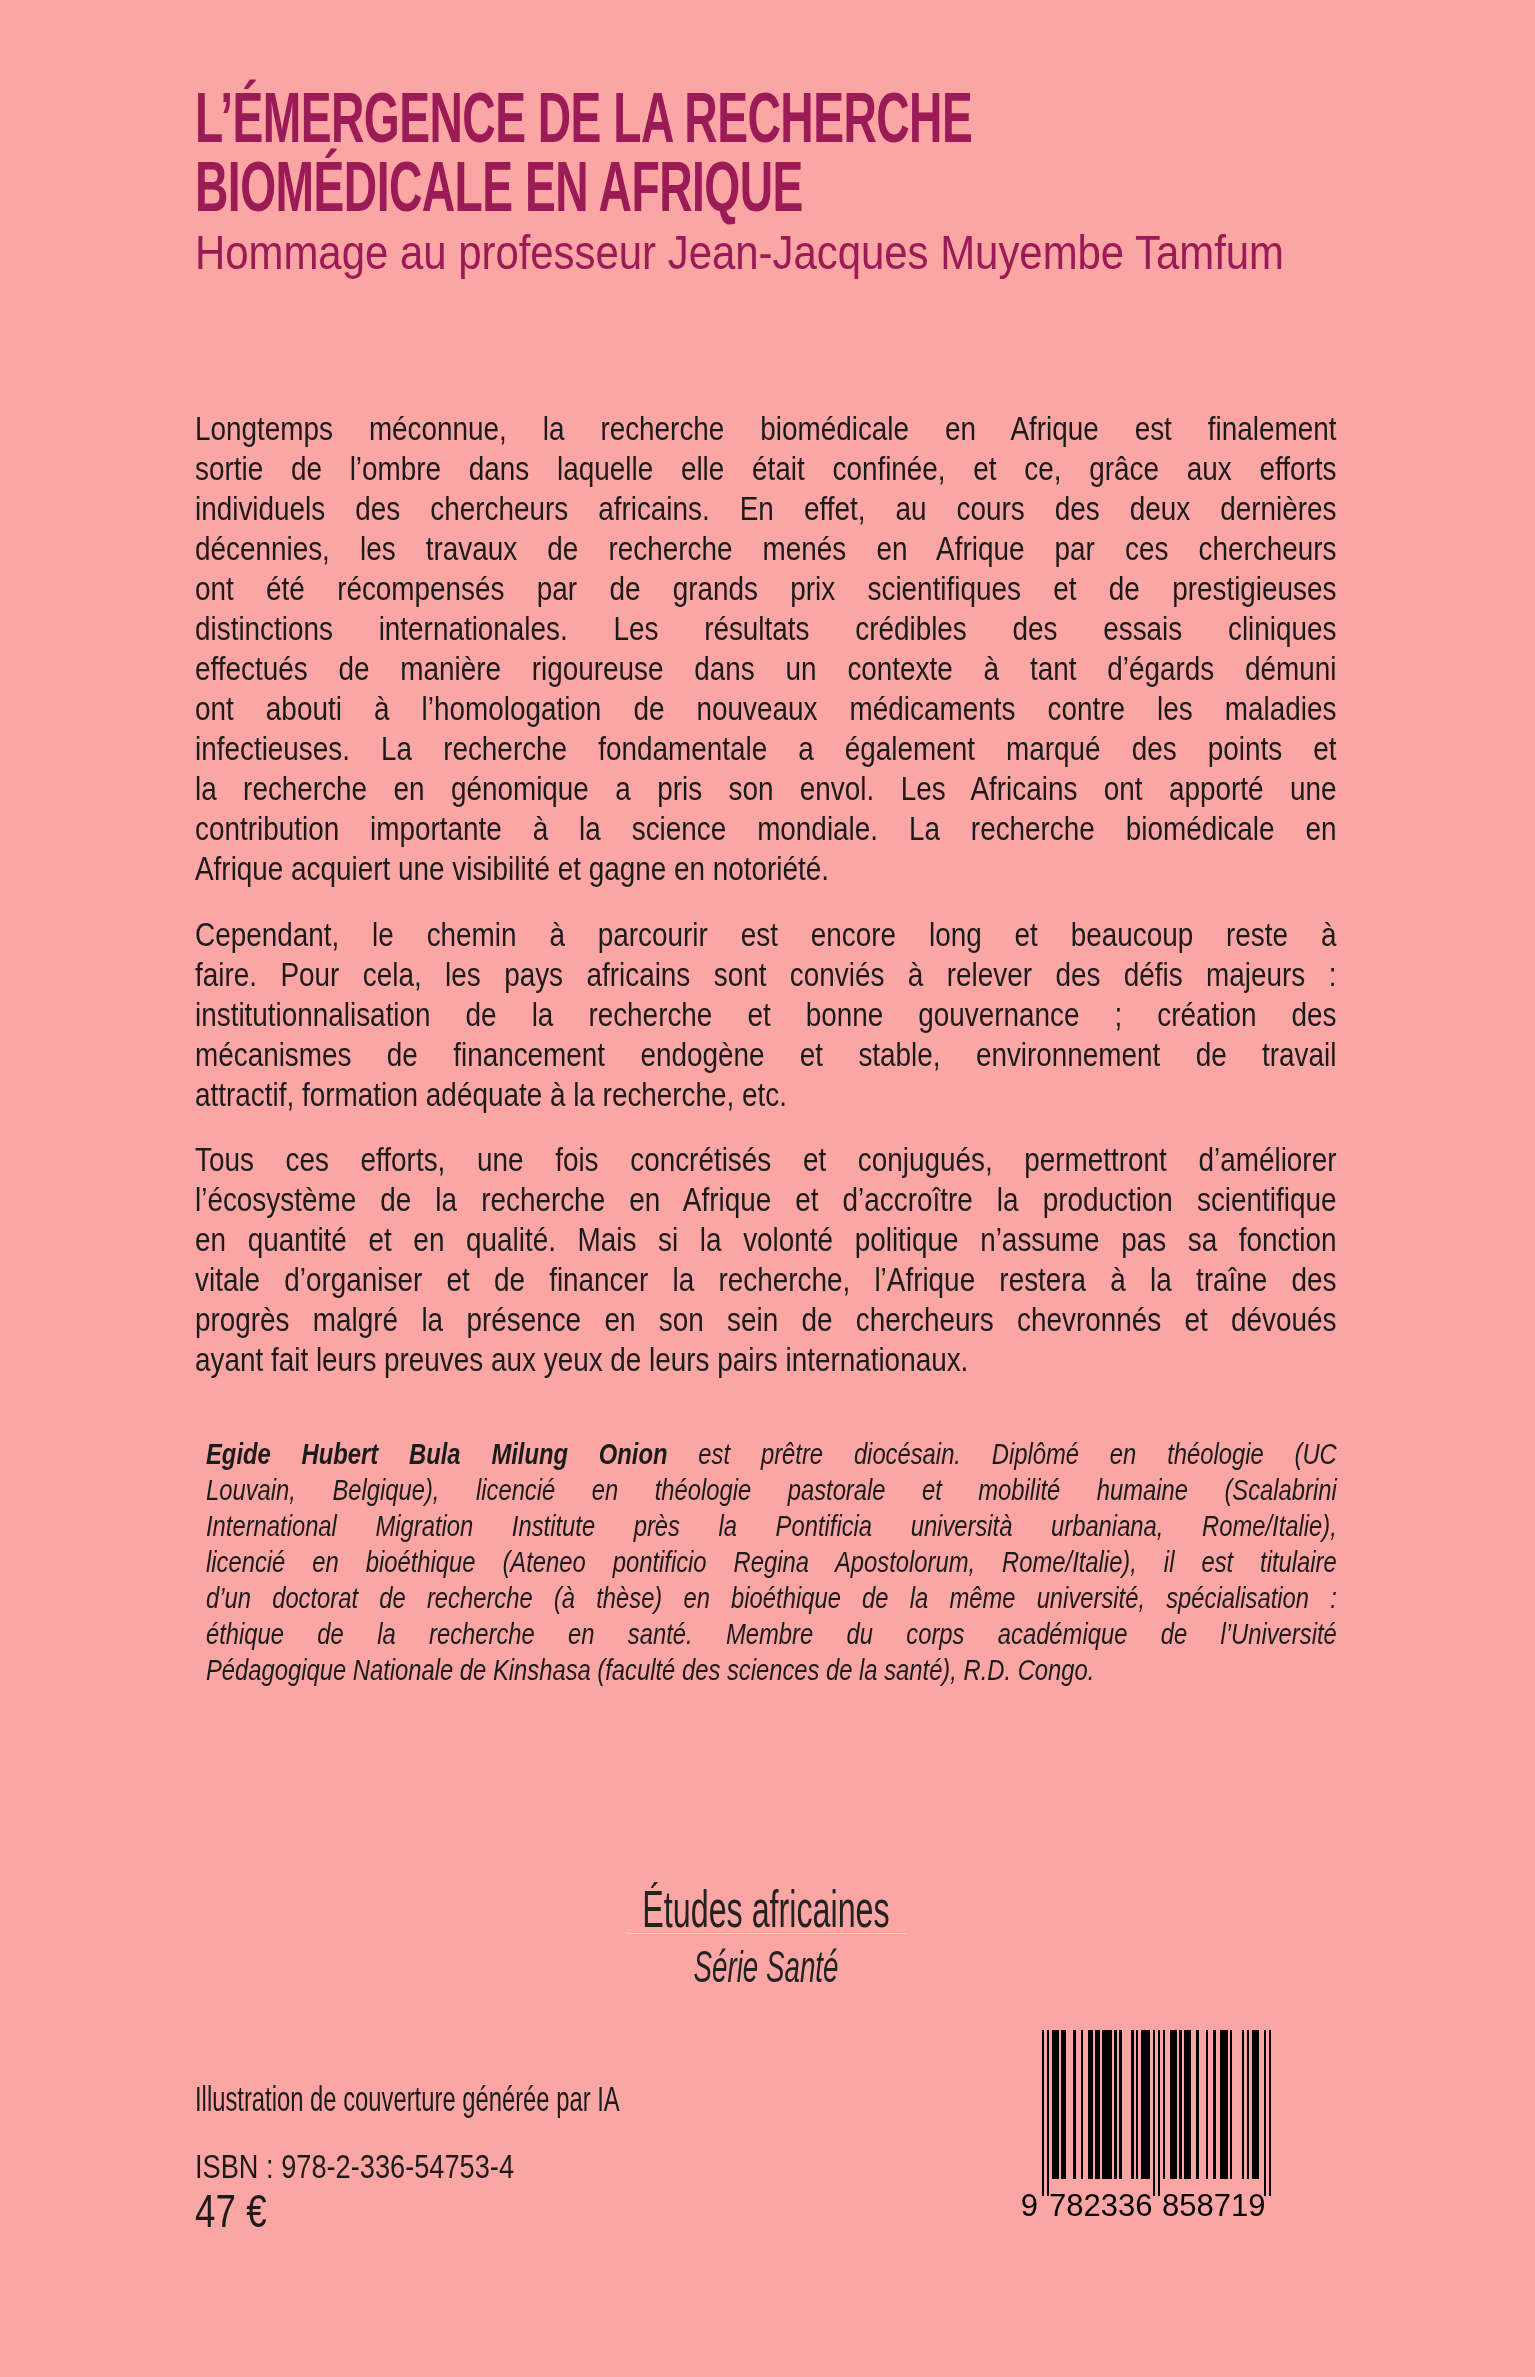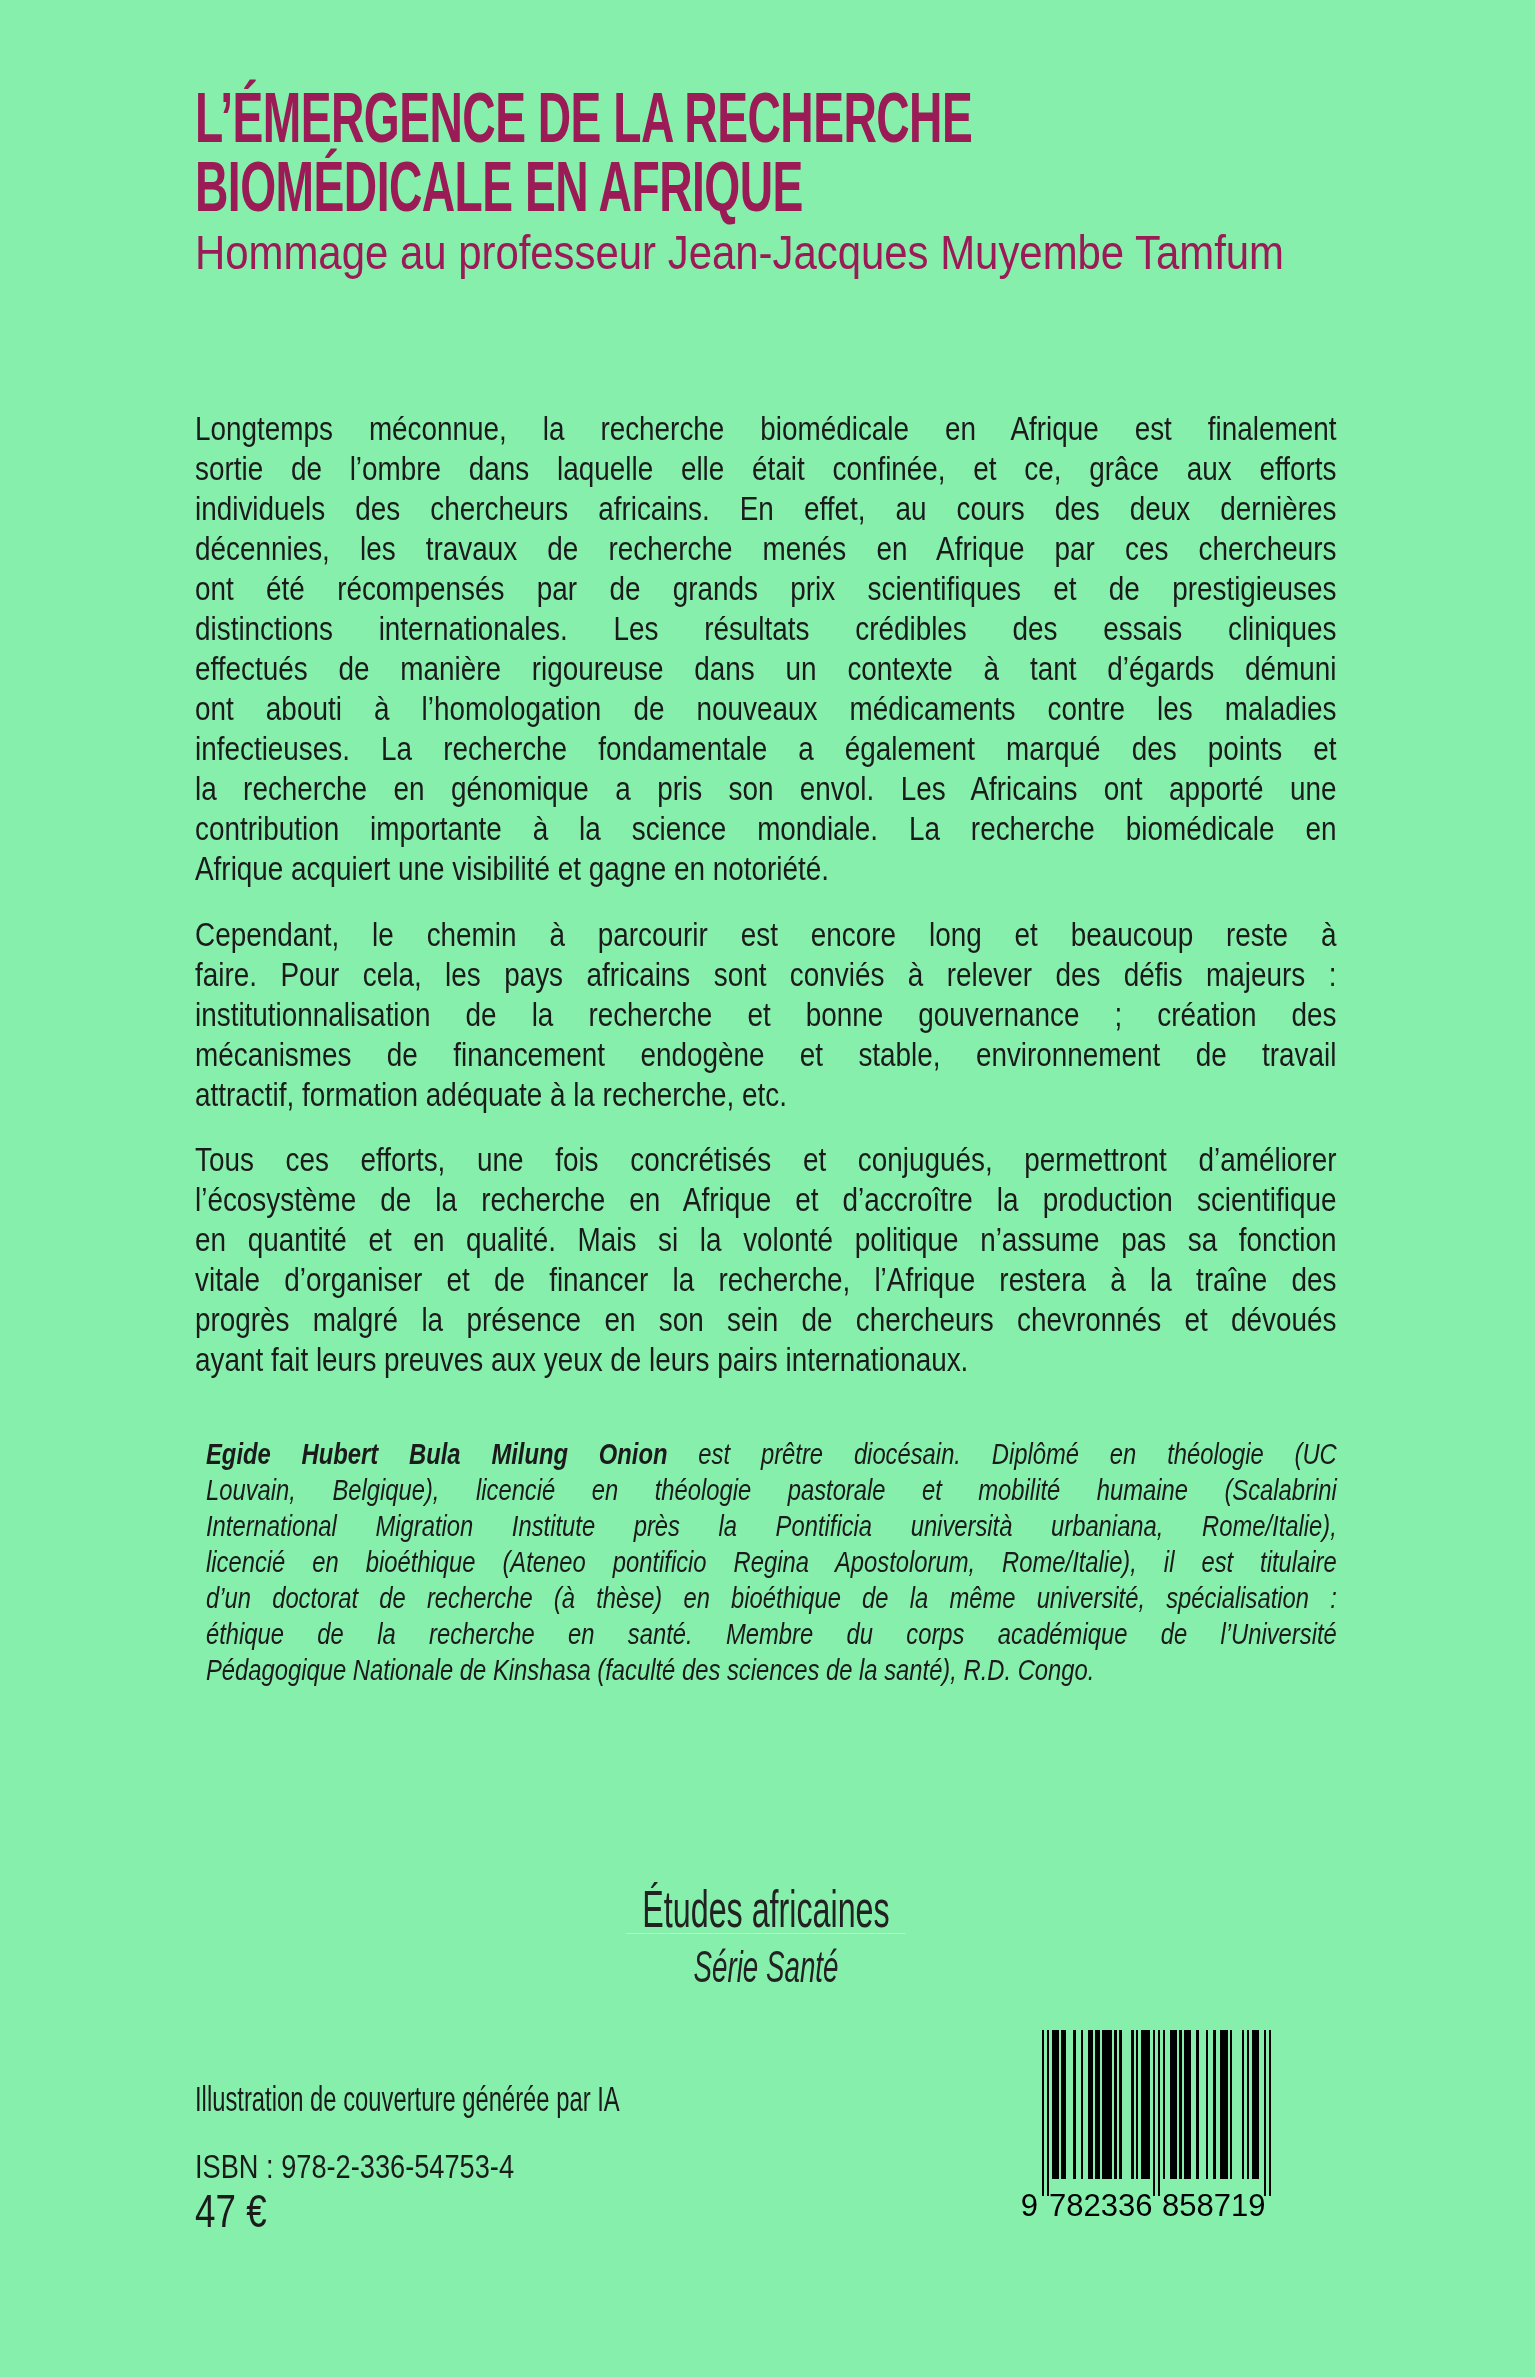--- a/index.html
+++ b/index.html
@@ -1,20 +1,20 @@
 <!DOCTYPE html>
 <html style="font-size:13.4px"><head>
 <meta charset="utf-8">
 <style>
   html, body { margin: 0; padding: 0; background: #ffffff; overflow: hidden; }
   .page {
     position: relative;
     width: 1535px;
     height: 2377px;
-    background: #86efac;
+    background: #fca5a5;
     font-family: "Liberation Sans", sans-serif;
     color: #1b1b1b;
     overflow: hidden;
   }
   
   .title {
     position: absolute;
     left: 195px;
     top: 84px;
     font-size: 70px;

